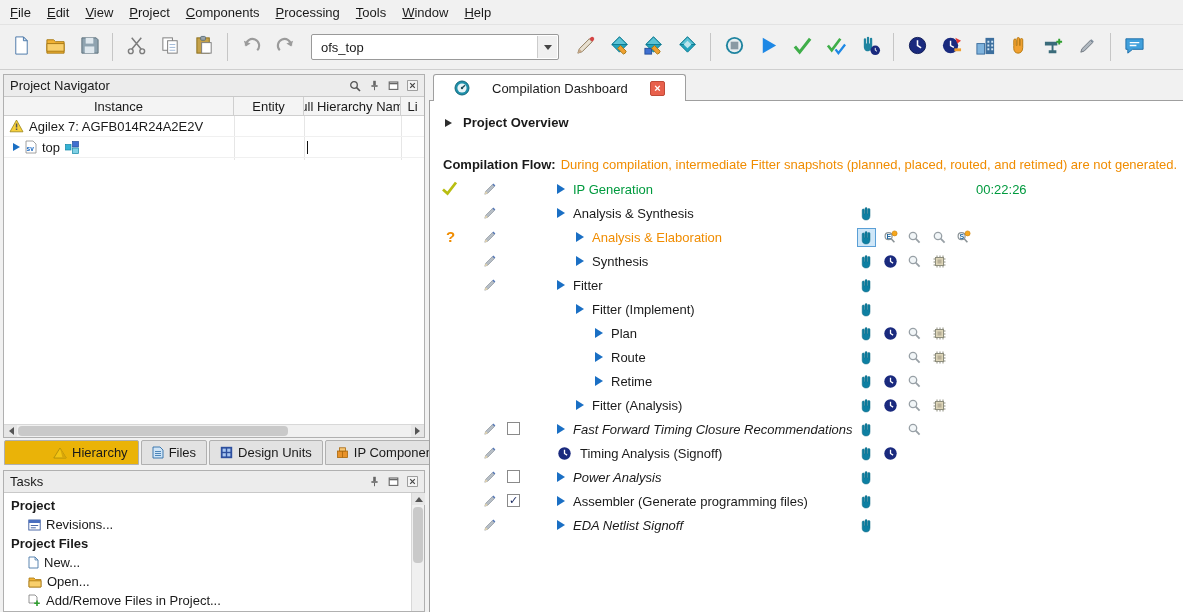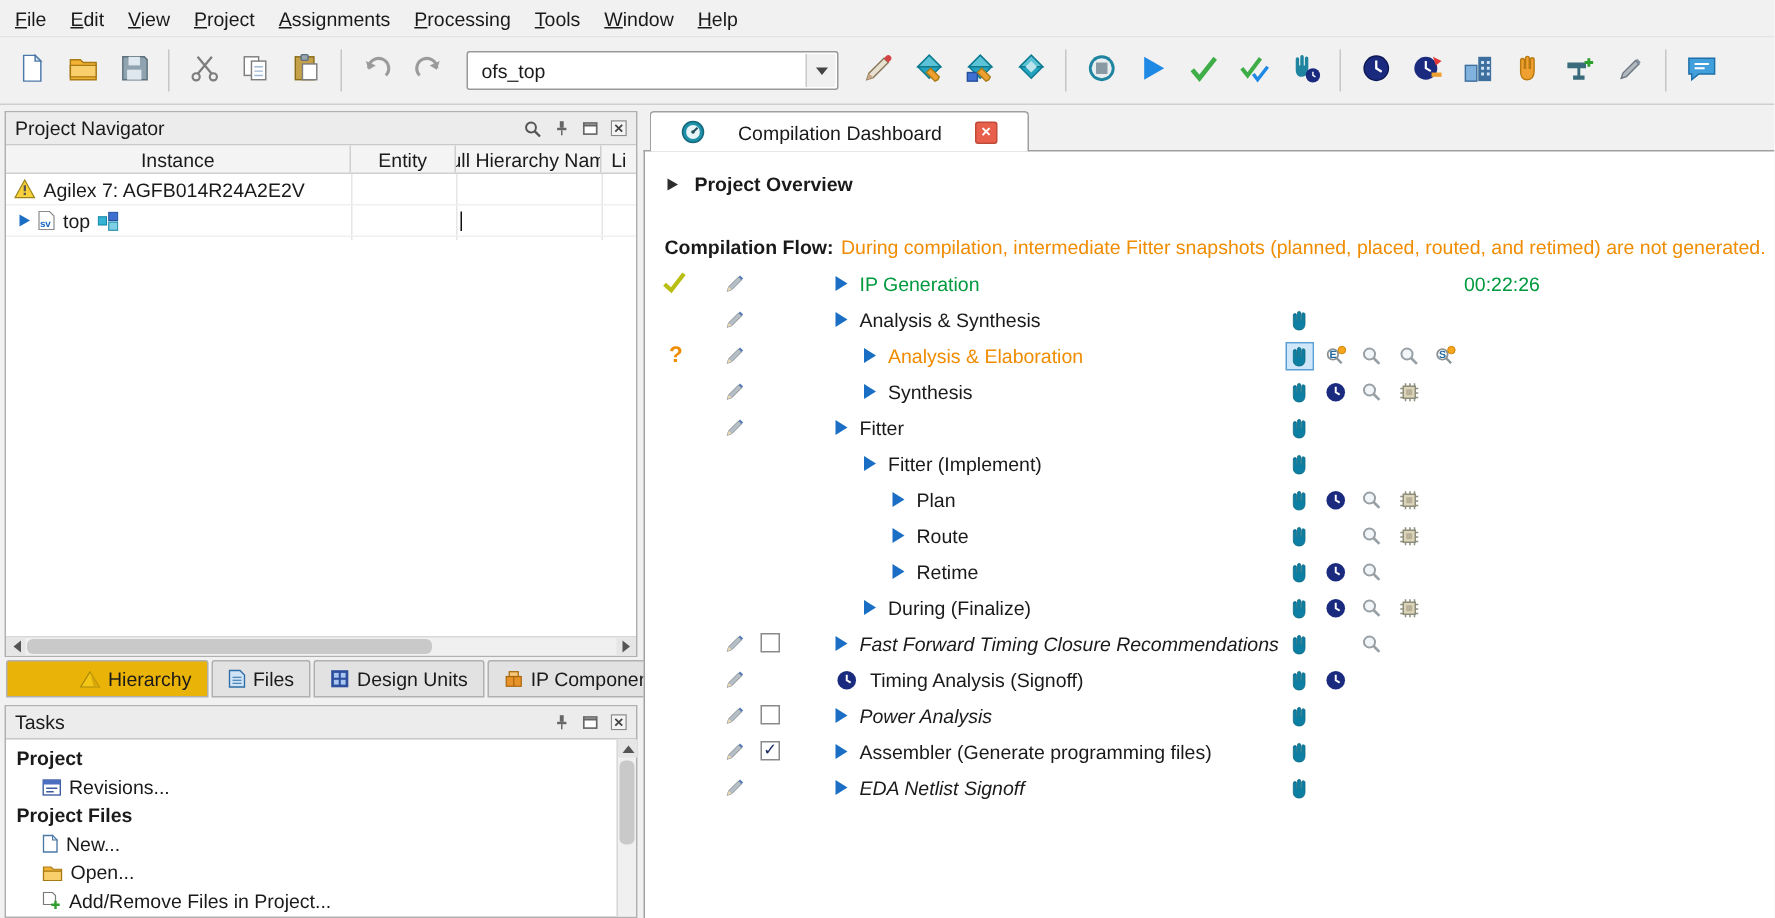--- a/index.html
+++ b/index.html
@@ -87,21 +87,21 @@
 </head>
 <body>
 
 <div class="app">
 
   <div class="menubar">
       <div class="menu-item">File</div>
       <div class="menu-item">Edit</div>
       <div class="menu-item">View</div>
       <div class="menu-item">Project</div>
-      <div class="menu-item">Assignments</div>
+      <div class="menu-item">Components</div>
       <div class="menu-item">Processing</div>
       <div class="menu-item">Tools</div>
       <div class="menu-item">Window</div>
       <div class="menu-item">Help</div>
     </div>
 
   <div class="toolbar">
       <div class="tbtn">
         <span><svg width="21" height="21" viewBox="0 0 22 22">
             <path d="M5 2h8l4 4v14H5z" fill="#fff" stroke="#4a78a8"></path>
@@ -701,21 +701,21 @@
             <span class="sicon" style="left: 476px;">
               <svg width="15" height="15" viewBox="0 0 15 15">
                 <circle cx="6" cy="6" r="3.7" fill="#f2f6f8" stroke="#98a0a6" stroke-width="1.3"></circle>
                 <path d="M8.7 8.7L12.6 12.6" stroke="#98a0a6" stroke-width="1.8"></path>
               </svg>
             </span>
           </div>
           <div class="step-row">
             <div class="lead" style="left: 146px;">
               <div class="tri"></div>
-              <span>During (Finalize)</span>
+              <span>Fitter (Analysis)</span>
             </div>
             <span class="sicon" style="left: 428px;">
               <svg width="15" height="15" viewBox="0 0 15 15">
                 <path fill="#0d7fa2" stroke="#0a657f" stroke-width="0.5" d="M3.2 8.6V4.1a1.1 1.1 0 0 1 2.2 0v3.7h.6V2.7a1.1 1.1 0 0 1 2.2 0v5.1h.6V3.6a1.1 1.1 0 0 1 2.2 0v6.2c0 2.8-1.5 4.2-4 4.2-2.2 0-3.8-1.4-3.8-3.5z"></path>
               </svg>
             </span>
             <span class="sicon" style="left: 452px;">
               <svg width="15" height="15" viewBox="0 0 15 15">
                 <circle cx="7.5" cy="7.5" r="6.2" fill="#1a2a7e"></circle>
                 <path d="M7.5 3.8V7.5l2.6 1.6" stroke="#fff" stroke-width="1.3" fill="none"></path>

